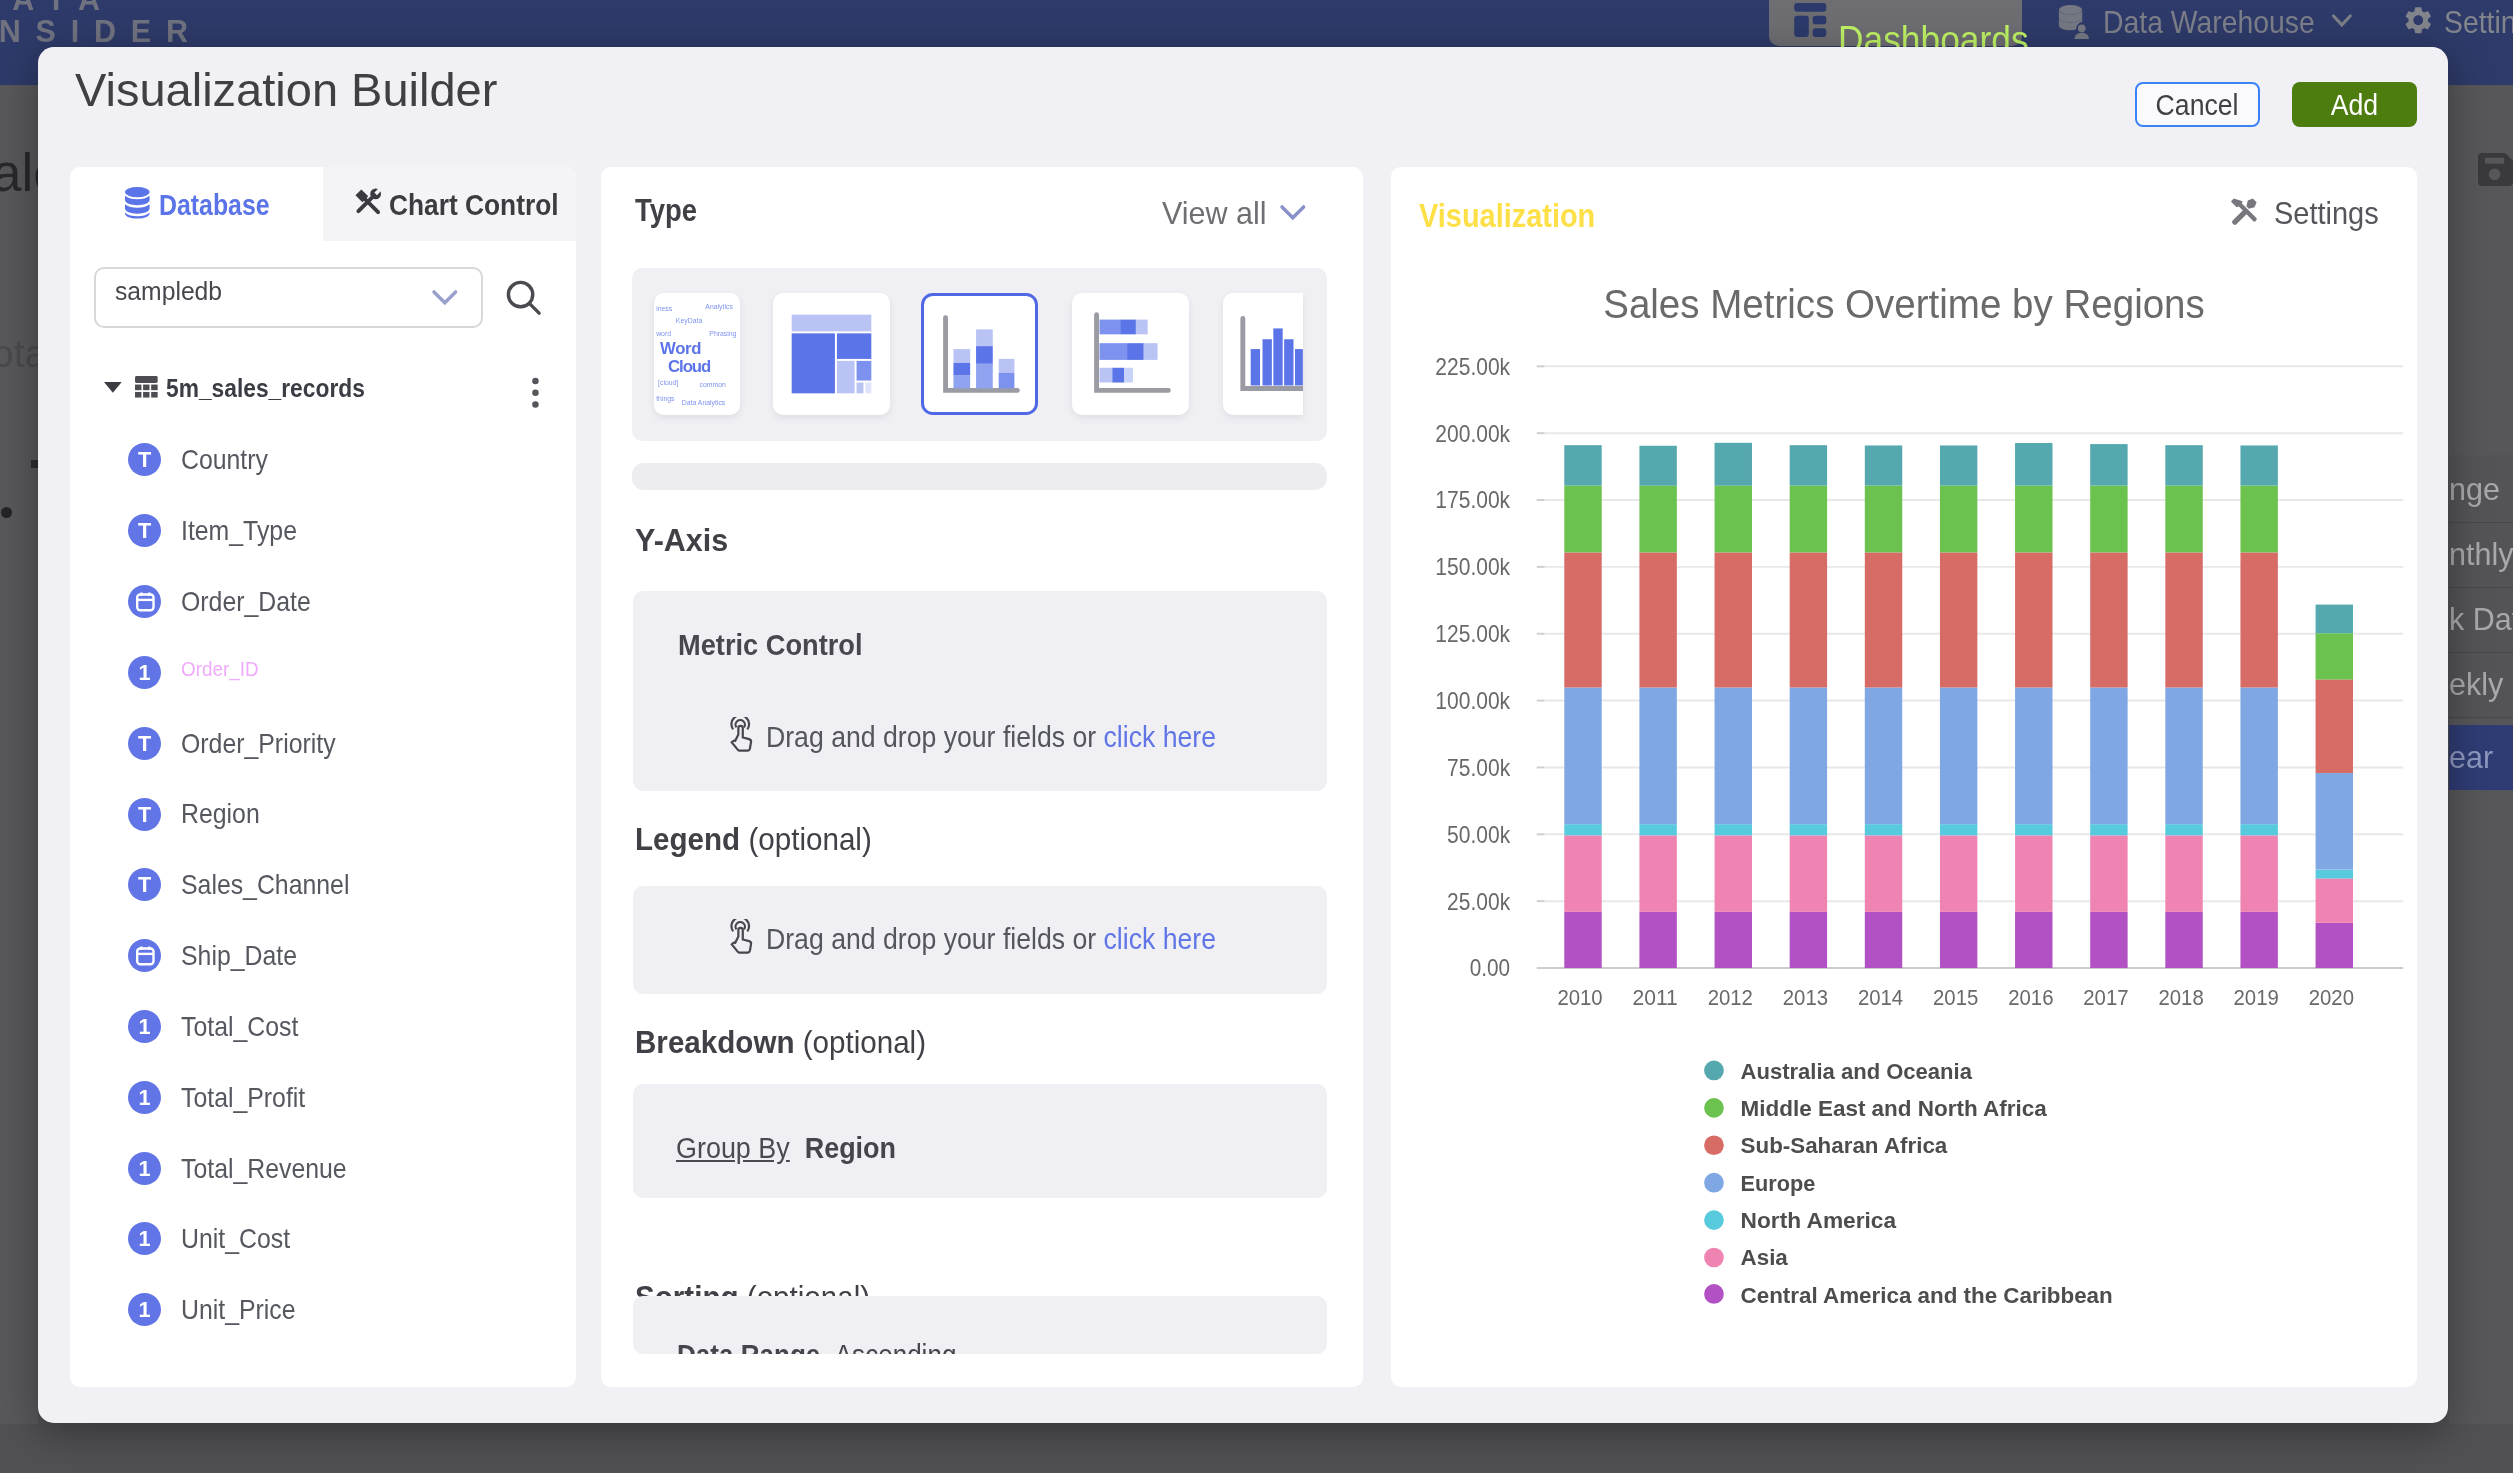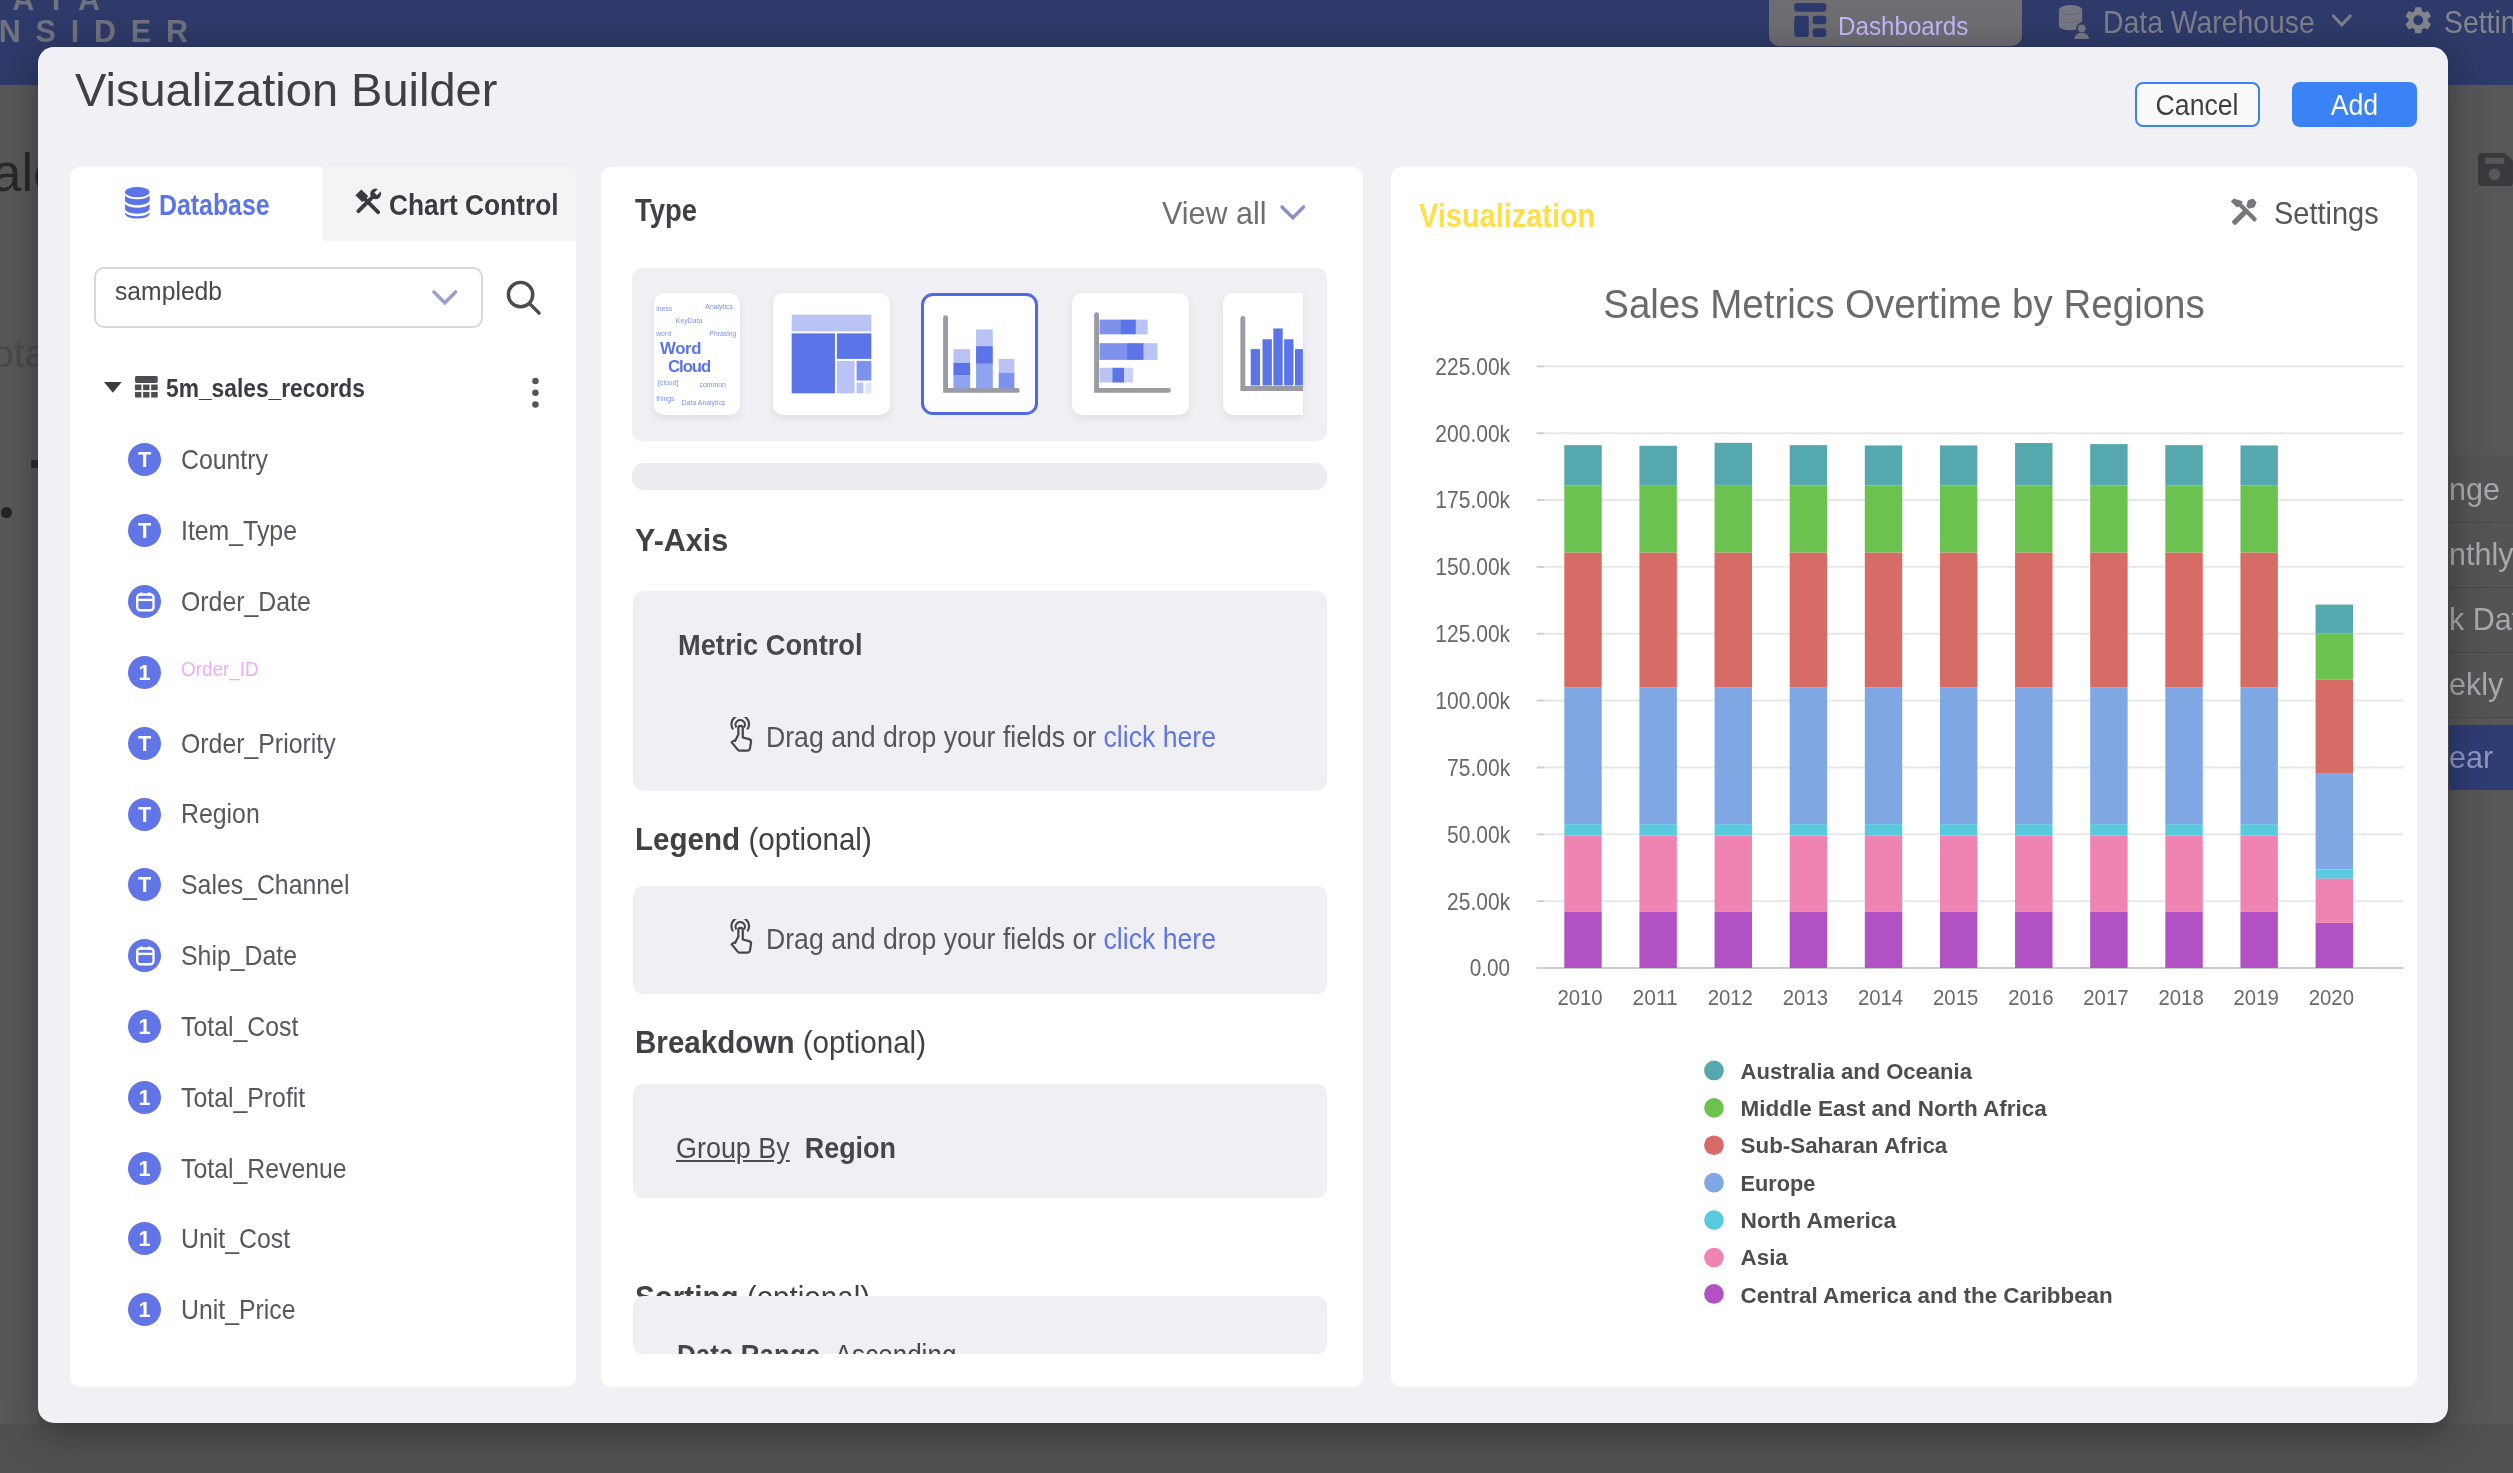--- a/index.html
+++ b/index.html
@@ -19,21 +19,21 @@
 
 <div class="abs nav"></div>
 <div class="abs" style="left:-24.6px;top:-15.8px;color:#70737f;font-weight:bold;font-size:30.5px;letter-spacing:14.8px;line-height:31.5px;">DATA<br>INSIDER</div>
 <div class="abs" style="left:1769px;top:-13.8px;width:253px;height:60px;background:#6d6d72;border-radius:9.9px;"></div>
 <svg class="abs" style="left:1794px;top:3px;" width="32.5" height="34" viewBox="0 0 33 35">
 <rect x="0" y="0" width="33" height="9" rx="3" fill="#2b3a6b"></rect>
 <rect x="0" y="13" width="15" height="22" rx="3" fill="#2b3a6b"></rect>
 <rect x="19" y="13" width="14" height="9" rx="3" fill="#2b3a6b"></rect>
 <rect x="19" y="26" width="14" height="9" rx="3" fill="#2b3a6b"></rect>
 </svg>
-<div class="abs" style="left:1838px;top:11px;font-size:26px;color:#c4b5fd;"><span class="tL" style="transform:scaleX(0.93);">Dashboards</span></div>
+<div class="abs" style="left:1838px;top:19px;font-size:38px;color:#bef264;"><span class="tL" style="transform:scaleX(0.93);">Dashboards</span></div>
 <svg class="abs" style="left:2055px;top:3.9px;" width="35" height="35" viewBox="0 0 36 36">
 <g fill="#757782">
 <ellipse cx="16" cy="6" rx="12" ry="5"></ellipse>
 <path d="M4 6v8c0 2.8 5.4 5 12 5s12-2.2 12-5V6c0 2.8-5.4 5-12 5S4 8.8 4 6z"></path>
 <path d="M4 14v8c0 2.8 5.4 5 12 5 2 0 3.8-.2 5.5-.5a9 9 0 0 1 6.5-8.3V14c0 2.8-5.4 5-12 5s-12-2.2-12-5z"></path>
 <circle cx="27.5" cy="25" r="4"></circle>
 <path d="M20 36c0-4 3.4-6.5 7.5-6.5S35 32 35 36z"></path>
 </g>
   </svg>
 <div class="abs" style="left:2103px;top:4.9px;font-size:30.5px;color:#7c7e89;"><span class="tL" style="transform:scaleX(0.93);">Data Warehouse</span></div>
@@ -57,21 +57,21 @@
 </svg>
 <div class="abs" style="left:2449px;top:455px;width:65px;height:264px;background:#545457;"></div>
 <div class="abs" style="left:2449px;top:457px;width:65px;height:65px;border-bottom:1px solid #48484c;color:#a8a8ae;font-size:30.5px;line-height:65px;overflow:hidden;white-space:nowrap;">nge</div>
 <div class="abs" style="left:2449px;top:522px;width:65px;height:65px;border-bottom:1px solid #48484c;color:#a8a8ae;font-size:30.5px;line-height:65px;overflow:hidden;white-space:nowrap;">nthly</div>
 <div class="abs" style="left:2449px;top:587px;width:65px;height:65px;border-bottom:1px solid #48484c;color:#a8a8ae;font-size:30.5px;line-height:65px;overflow:hidden;white-space:nowrap;">k Date</div>
 <div class="abs" style="left:2449px;top:652px;width:65px;height:65px;border-bottom:1px solid #48484c;color:#a8a8ae;font-size:30.5px;line-height:65px;overflow:hidden;white-space:nowrap;">ekly</div>
 <div class="abs" style="left:2449px;top:725px;width:65px;height:65px;background:#2f3c74;color:#8d96bd;font-size:30.5px;line-height:65px;overflow:hidden;white-space:nowrap;">ear</div>
 <div class="abs modal"></div>
 <div class="abs" style="left:75px;top:62px;font-size:47px;color:#3f3f44;"><span class="tL" style="transform:scaleX(1.0);">Visualization Builder</span></div>
 <div class="abs" style="left:2135px;top:82px;width:125px;height:45px;background:#fafafc;border:2px solid #3b82f6;border-radius:7.9px;box-sizing:border-box;text-align:center;line-height:41px;font-size:29.6px;color:#3f3f44;"><span class="tC" style="transform:scaleX(.9);">Cancel</span></div>
-<div class="abs" style="left:2292px;top:82px;width:125px;height:45px;background:#3b82f6;border-radius:7.9px;text-align:center;line-height:45px;font-size:29.6px;color:#fff;"><span class="tC" style="transform:scaleX(.9);">Add</span></div>
+<div class="abs" style="left:2292px;top:82px;width:125px;height:45px;background:#4d7c0f;border-radius:7.9px;text-align:center;line-height:45px;font-size:29.6px;color:#fff;"><span class="tC" style="transform:scaleX(.9);">Add</span></div>
 <div class="panel" style="left:70px;width:506px;"></div>
 <div class="panel" style="left:601px;width:762px;"></div>
 <div class="panel" style="left:1391px;width:1026px;"></div>
 <div class="abs" style="left:323px;top:167px;width:253px;height:74px;background:#f4f4f7;border-radius:0 9.9px 0 0;"></div>
 <svg class="abs" style="left:124px;top:187px;" width="26.6" height="31.5" viewBox="0 0 27 32">
 <g fill="#5b74e8">
 <ellipse cx="13.5" cy="5.2" rx="12.5" ry="5.2"></ellipse>
 <path d="M1 8.9c2.9 2.4 7.4 3.6 12.5 3.6S23.1 11.3 26 8.9v4.4c0 2.9-5.6 5.2-12.5 5.2S1 16.2 1 13.3z"></path>
 <path d="M1 17.5c2.9 2.4 7.4 3.6 12.5 3.6s9.6-1.2 12.5-3.6v4.4c0 2.9-5.6 5.2-12.5 5.2S1 24.8 1 21.9z"></path>
 <path d="M1 26.1c2.9 2.4 7.4 3.6 12.5 3.6s9.6-1.2 12.5-3.6v.7c0 2.9-5.6 5.2-12.5 5.2S1 29.7 1 26.8z"></path>

